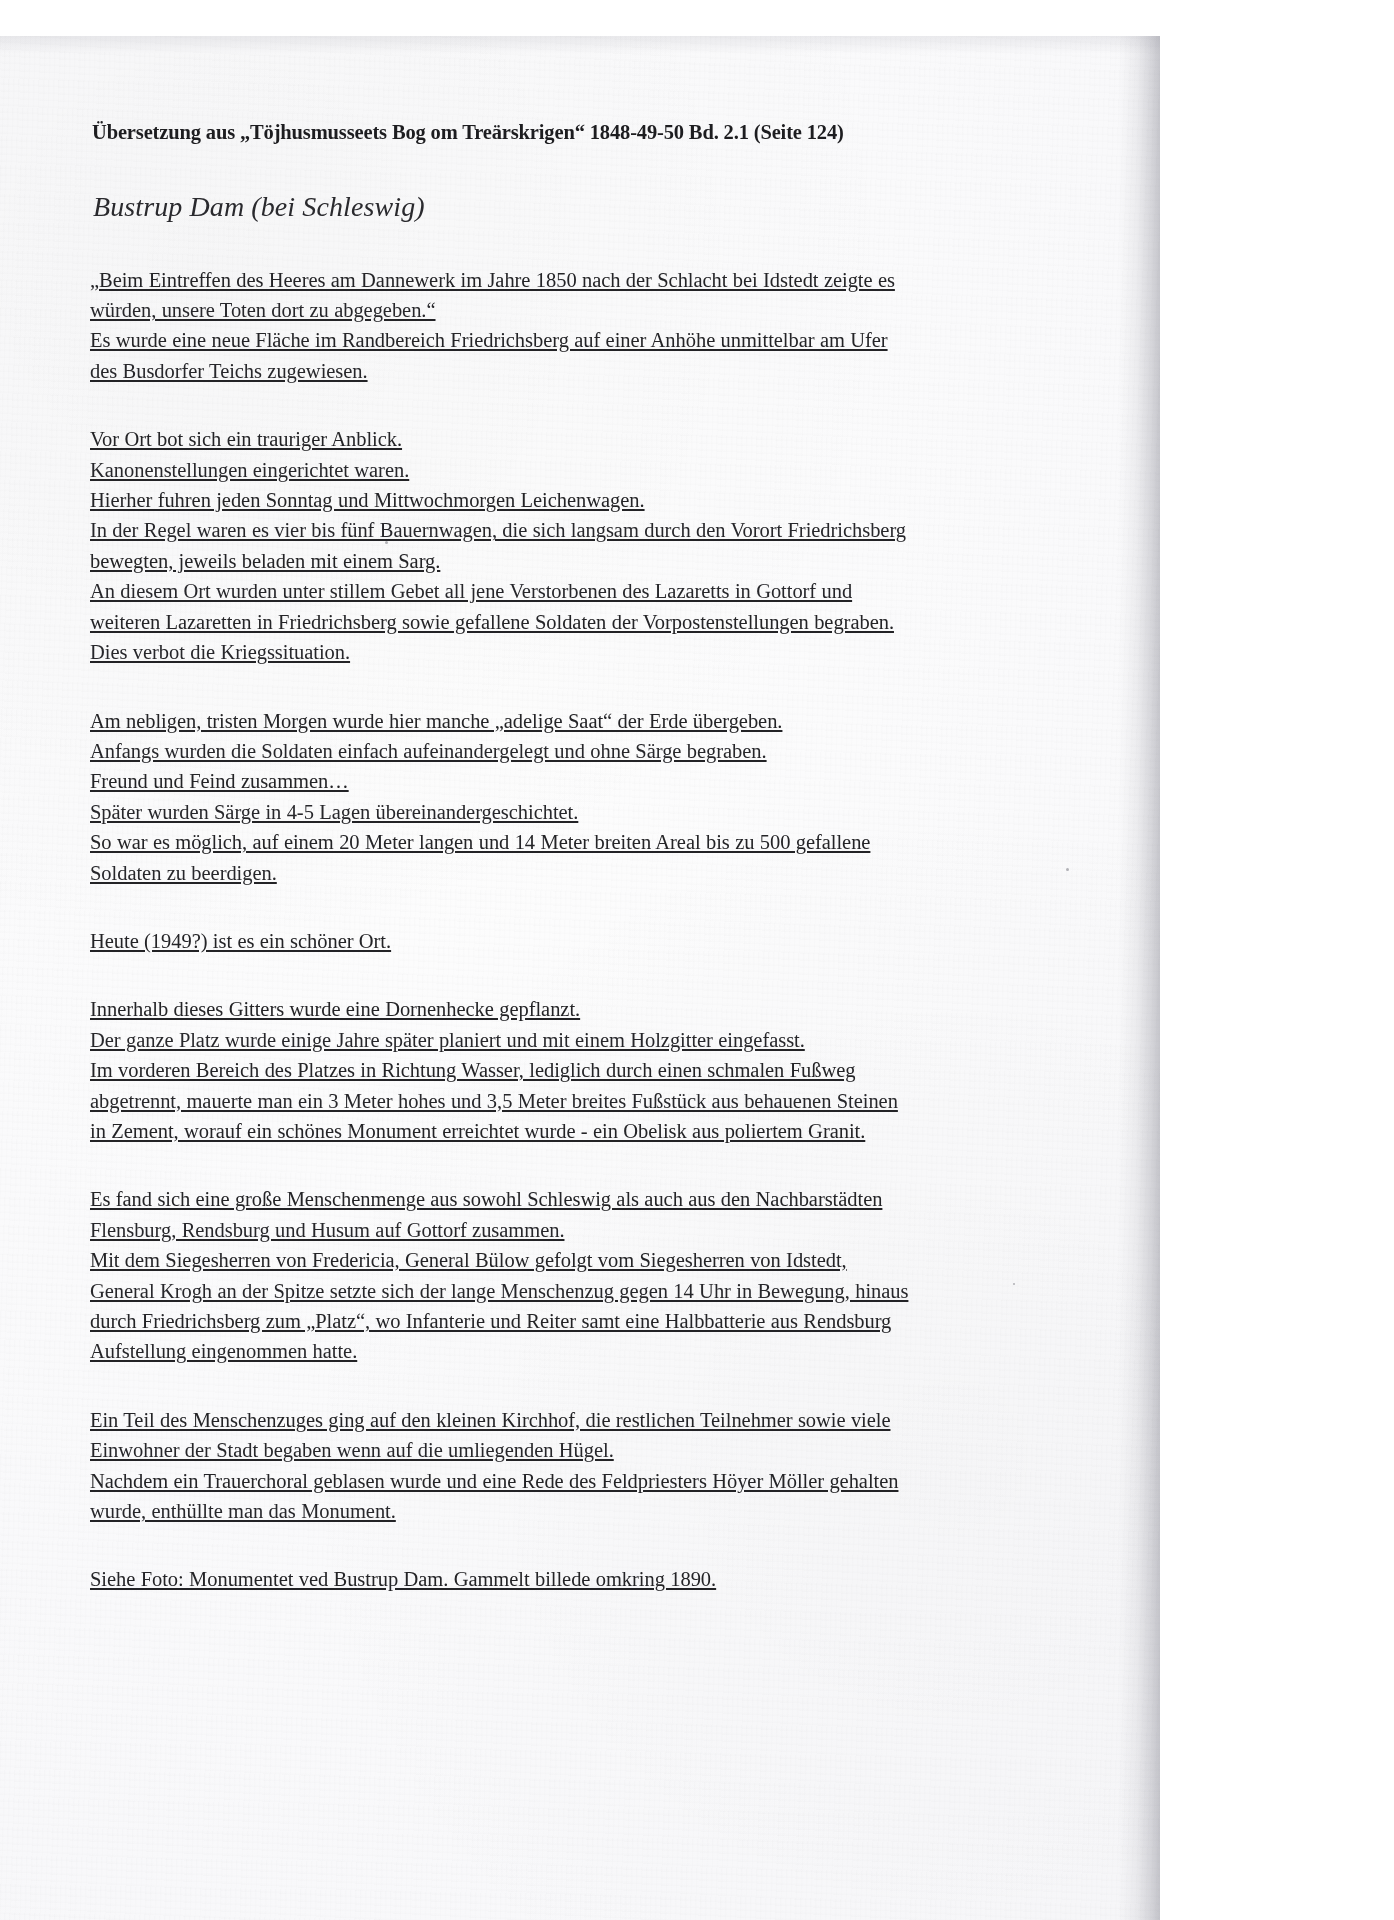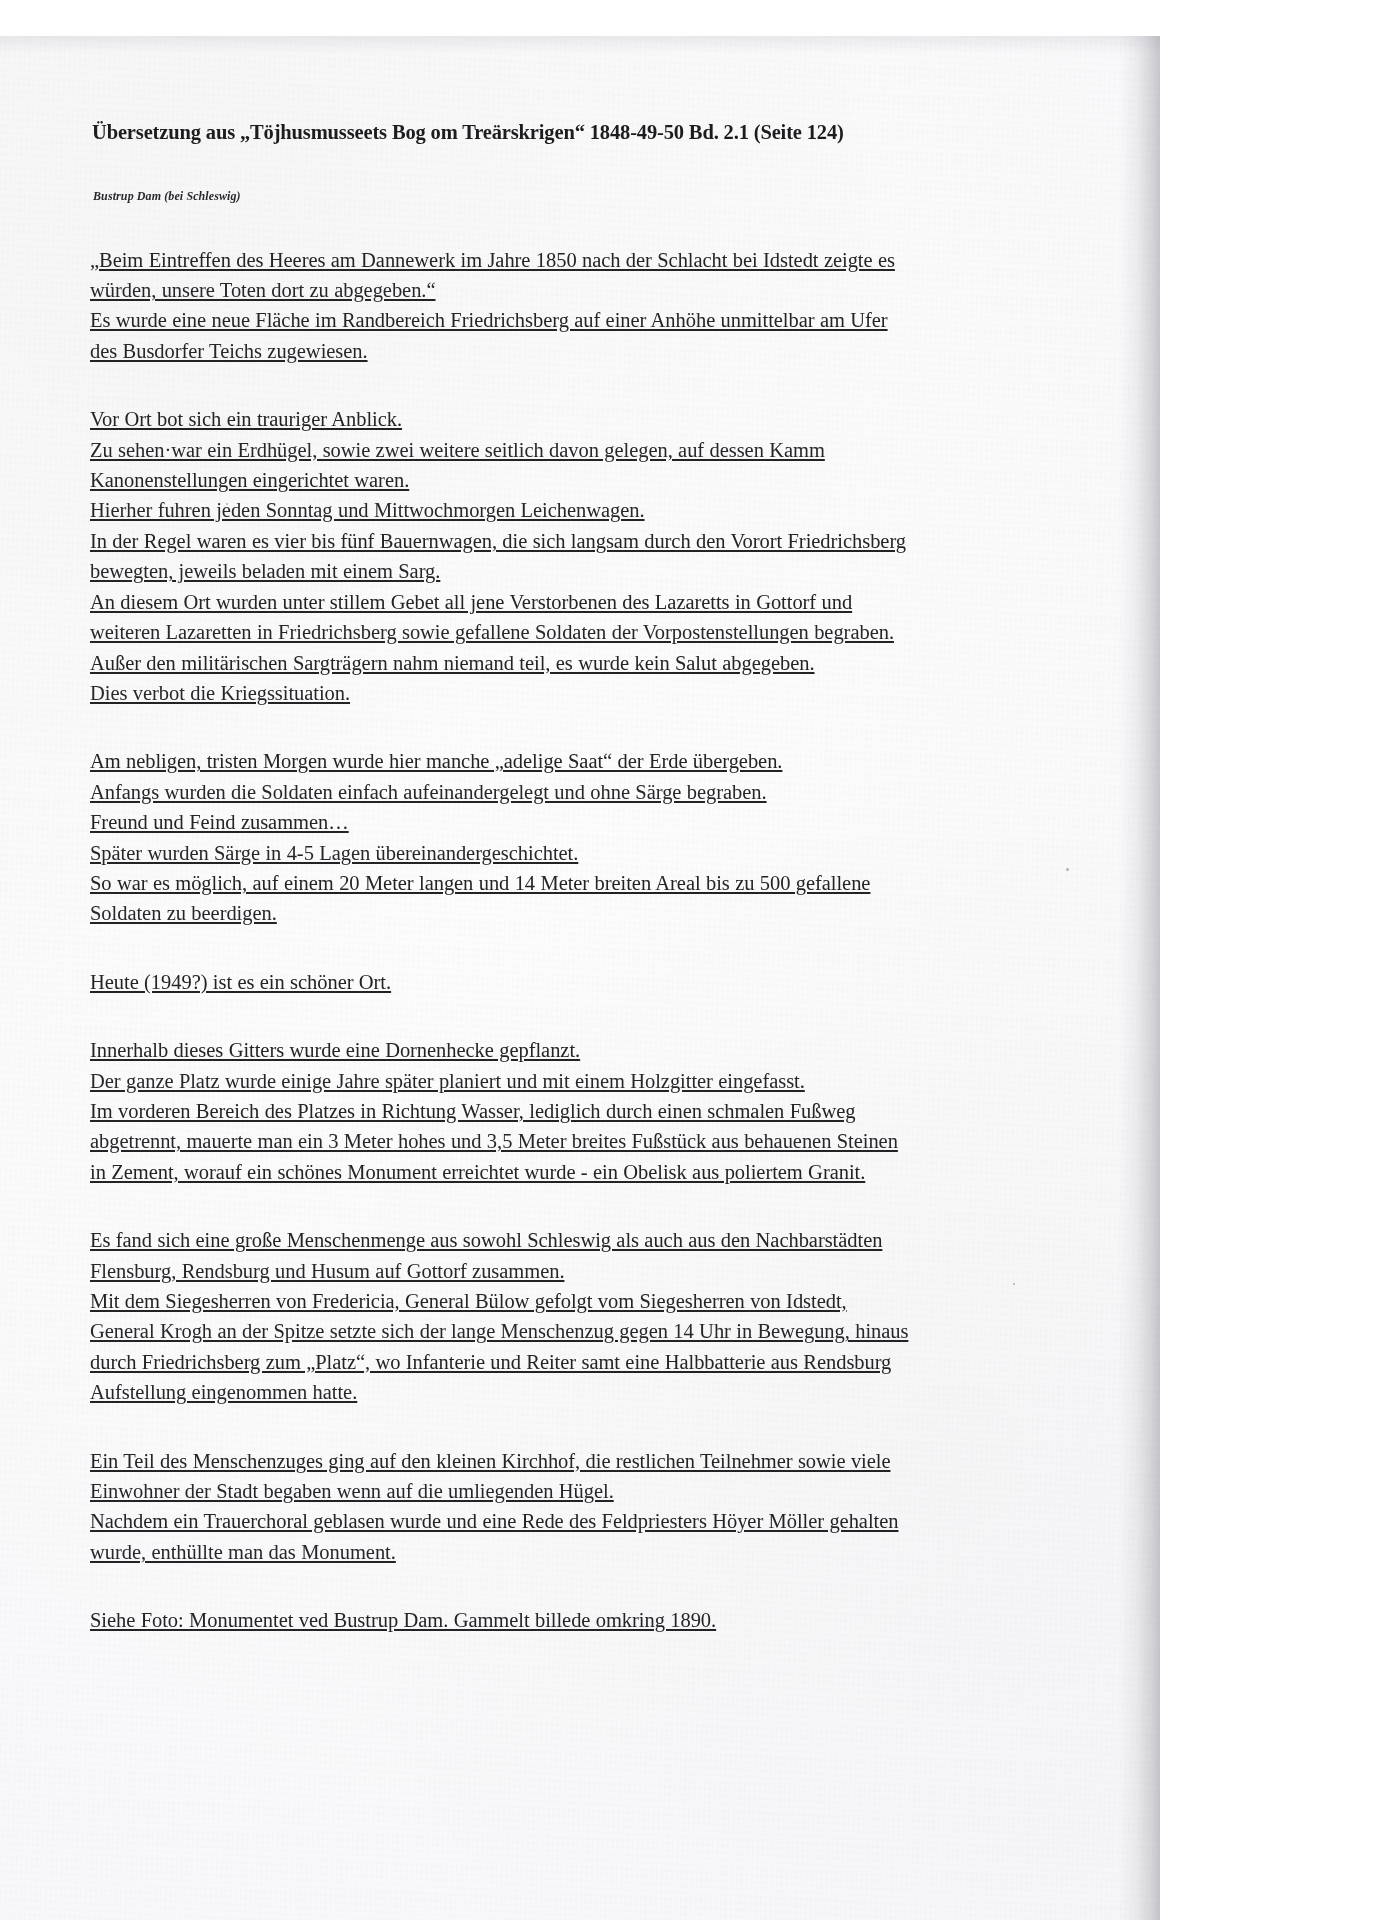--- a/index.html
+++ b/index.html
@@ -93,26 +93,25 @@
     font-size: 20.5px;
     letter-spacing: -0.15px;
     line-height: 1.25;
     color: #1d1d20;
     margin: 0 0 0 2px;
     white-space: nowrap;
   }
 
   .doc-subtitle {
     font-style: italic;
-    font-size: 12px;
+    font-size: 28px;
     line-height: 1.25;
     color: #2a2a2e;
     margin: 43px 0 0 3px;
     letter-spacing: 0.1px;
-    font-weight: bold;
   }
 
   .para {
     margin: 0;
     padding: 0;
     text-decoration: underline;
   }
   .para-gap-lg { margin-top: 41px; }
   .para-gap-md { margin-top: 38px; }
 
@@ -160,28 +159,26 @@
 
     <div class="para para-gap-lg">
       <div class="line">„Beim Eintreffen des Heeres am Dannewerk im Jahre 1850 nach der Schlacht bei Idstedt zeigte es</div>
       <div class="line">würden, unsere Toten dort zu abgegeben.“</div>
       <div class="line">Es wurde eine neue Fläche im Randbereich Friedrichsberg auf einer Anhöhe unmittelbar am Ufer</div>
       <div class="line">des Busdorfer Teichs zugewiesen.</div>
     </div>
 
     <div class="para para-gap-md">
       <div class="line">Vor Ort bot sich ein trauriger Anblick.</div>
-      <div class="line">Zu sehen·war ein Erdhügel, sowie zwei weitere seitlich davon gelegen, auf dessen Kamm</div>
       <div class="line">Kanonenstellungen eingerichtet waren.</div>
       <div class="line">Hierher fuhren jeden Sonntag und Mittwochmorgen Leichenwagen.</div>
       <div class="line">In der Regel waren es vier bis fünf Bauernwagen, die sich langsam durch den Vorort Friedrichsberg</div>
       <div class="line">bewegten, jeweils beladen mit einem Sarg.</div>
       <div class="line">An diesem Ort wurden unter stillem Gebet all jene Verstorbenen des Lazaretts in Gottorf und</div>
       <div class="line">weiteren Lazaretten in Friedrichsberg sowie gefallene Soldaten der Vorpostenstellungen begraben.</div>
-      <div class="line">Außer den militärischen Sargträgern nahm niemand teil, es wurde kein Salut abgegeben.</div>
       <div class="line">Dies verbot die Kriegssituation.</div>
     </div>
 
     <div class="para para-gap-md">
       <div class="line">Am nebligen, tristen Morgen wurde hier manche „adelige Saat“ der Erde übergeben.</div>
       <div class="line">Anfangs wurden die Soldaten einfach aufeinandergelegt und ohne Särge begraben.</div>
       <div class="line">Freund und Feind zusammen…</div>
       <div class="line">Später wurden Särge in 4-5 Lagen übereinandergeschichtet.</div>
       <div class="line">So war es möglich, auf einem 20 Meter langen und 14 Meter breiten Areal bis zu 500 gefallene</div>
       <div class="line">Soldaten zu beerdigen.</div>

